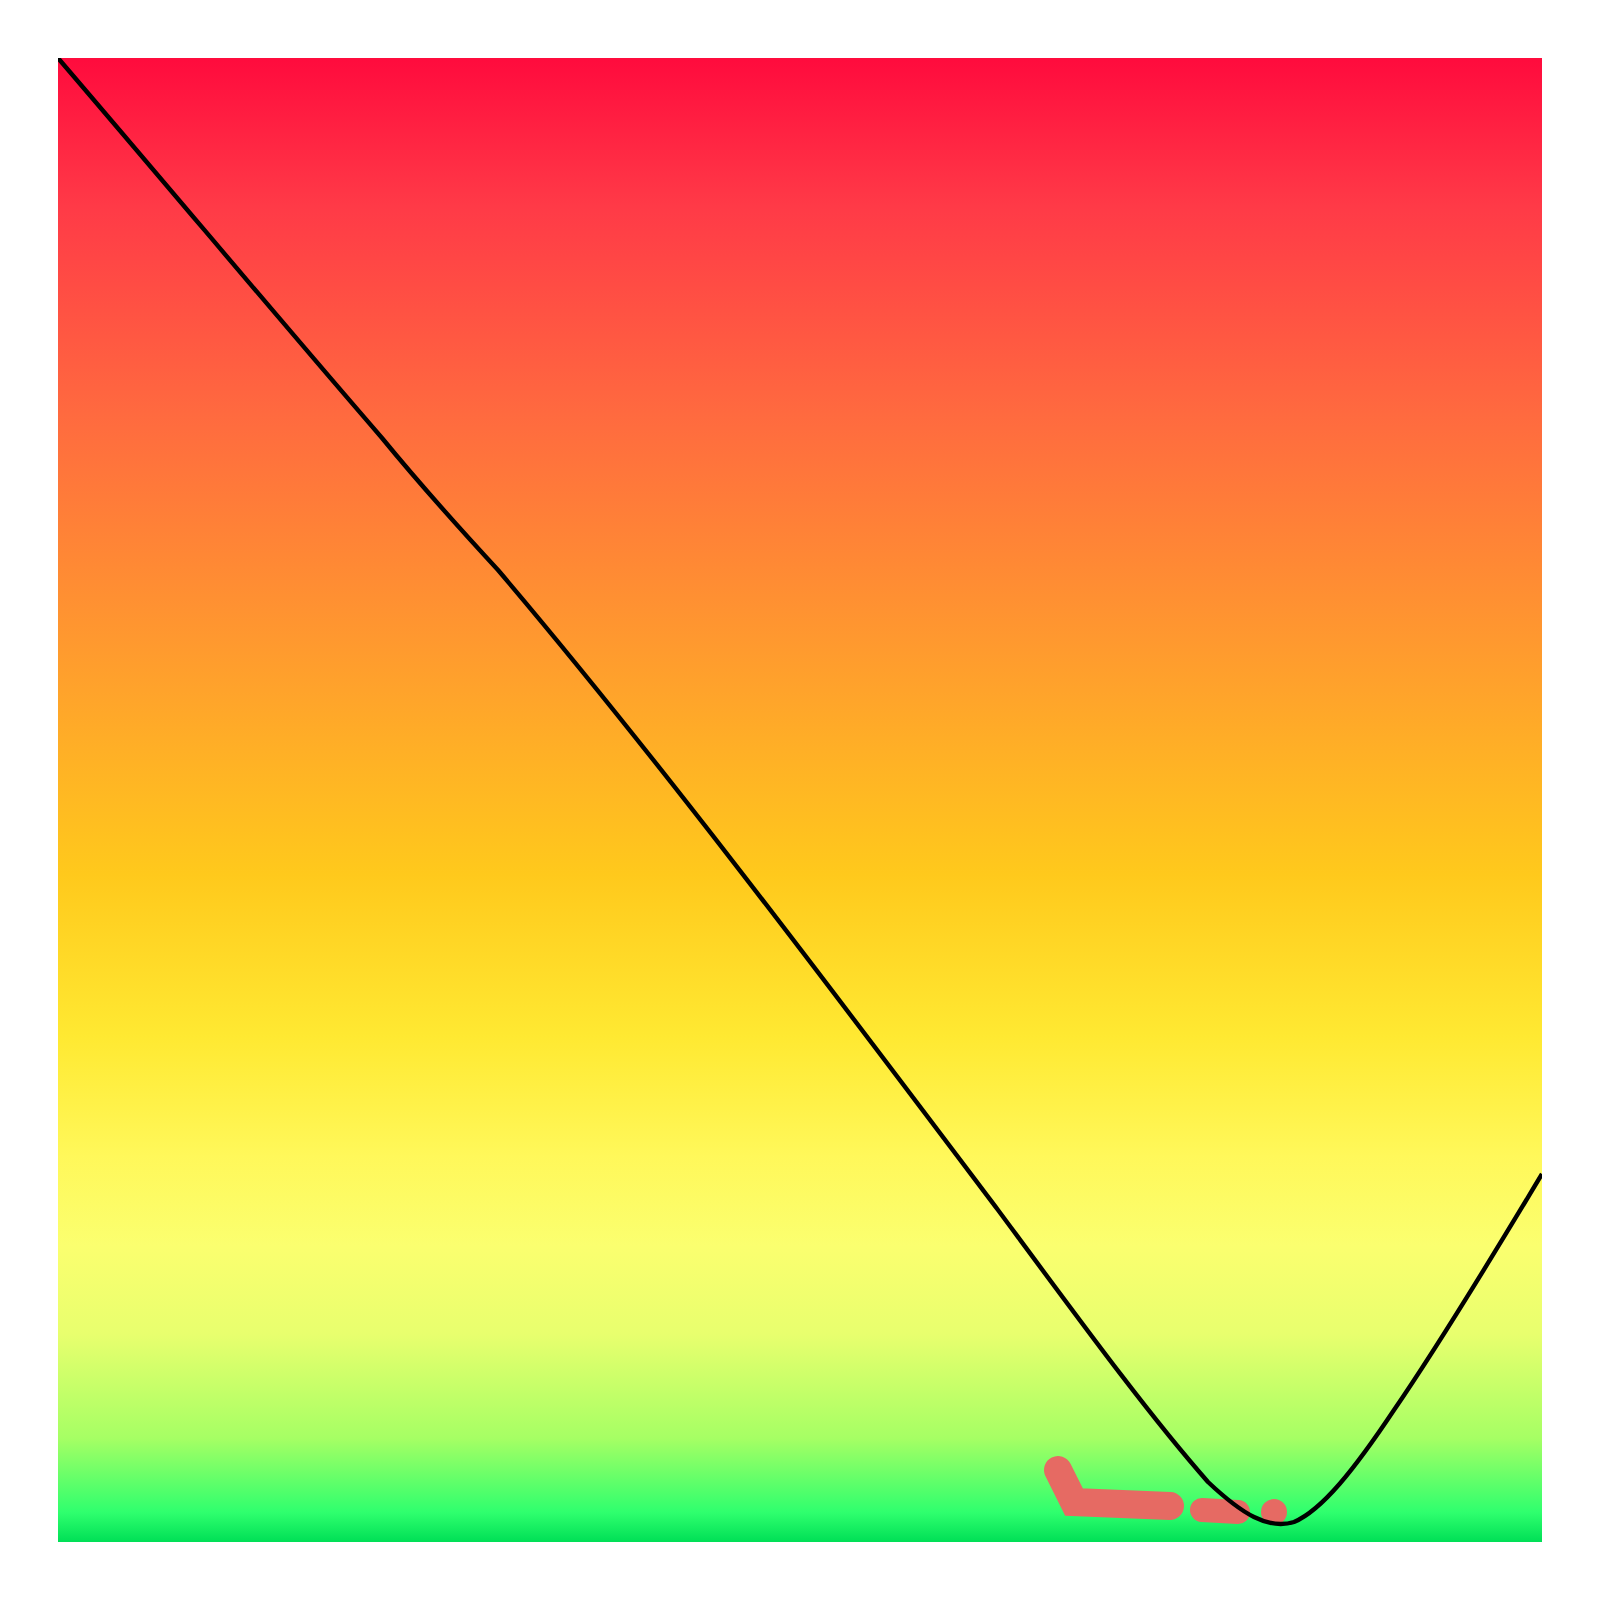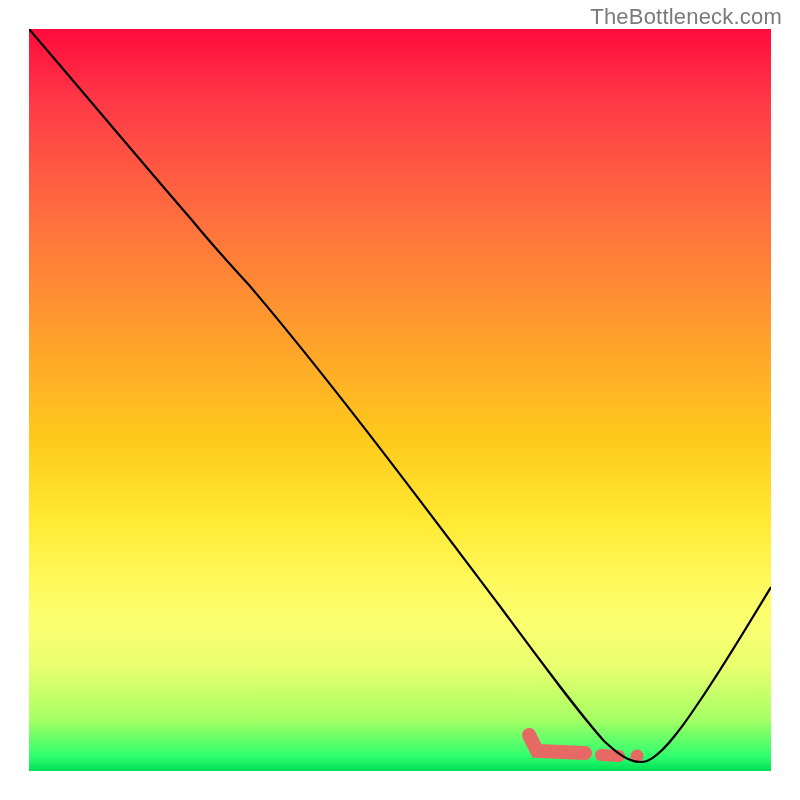--- a/index.html
+++ b/index.html
@@ -71,21 +71,20 @@
     stroke: #000000;
     stroke-width: 2.2;
     fill: none;
     stroke-linejoin: round;
   }
 </style>
 </head>
 <body>
 
 <div class="wrap">
-  <div class="attribution">TheBottleneck.com</div>
 
   <div class="plot">
 
     <svg class="lines" viewBox="0 0 742 742" preserveAspectRatio="none">
 
       <g>
         <path class="pink-seg" d="M 500 706  L 508 722  L 556 724"></path>
         <line class="pink-dash" x1="572" y1="726" x2="590" y2="727"></line>
         <circle class="pink-dot" cx="608" cy="727" r="6.5"></circle>
       </g>

